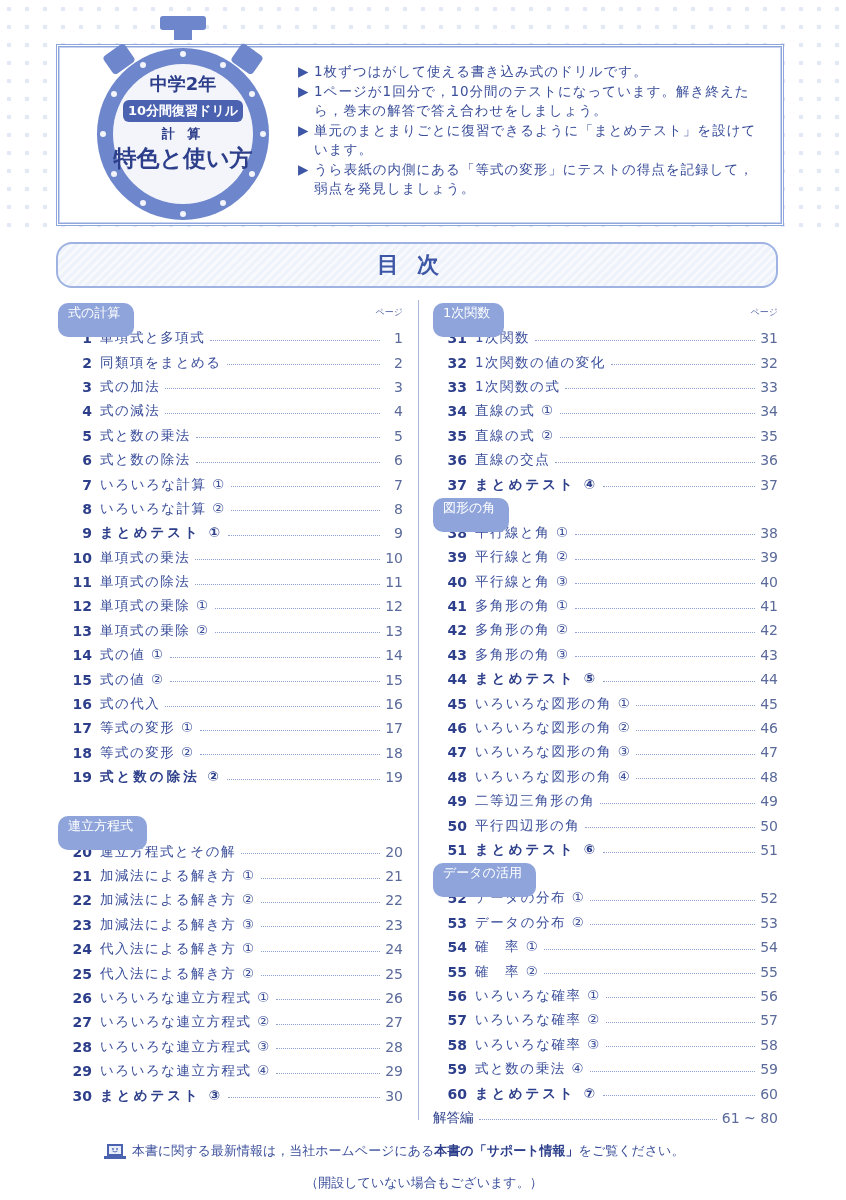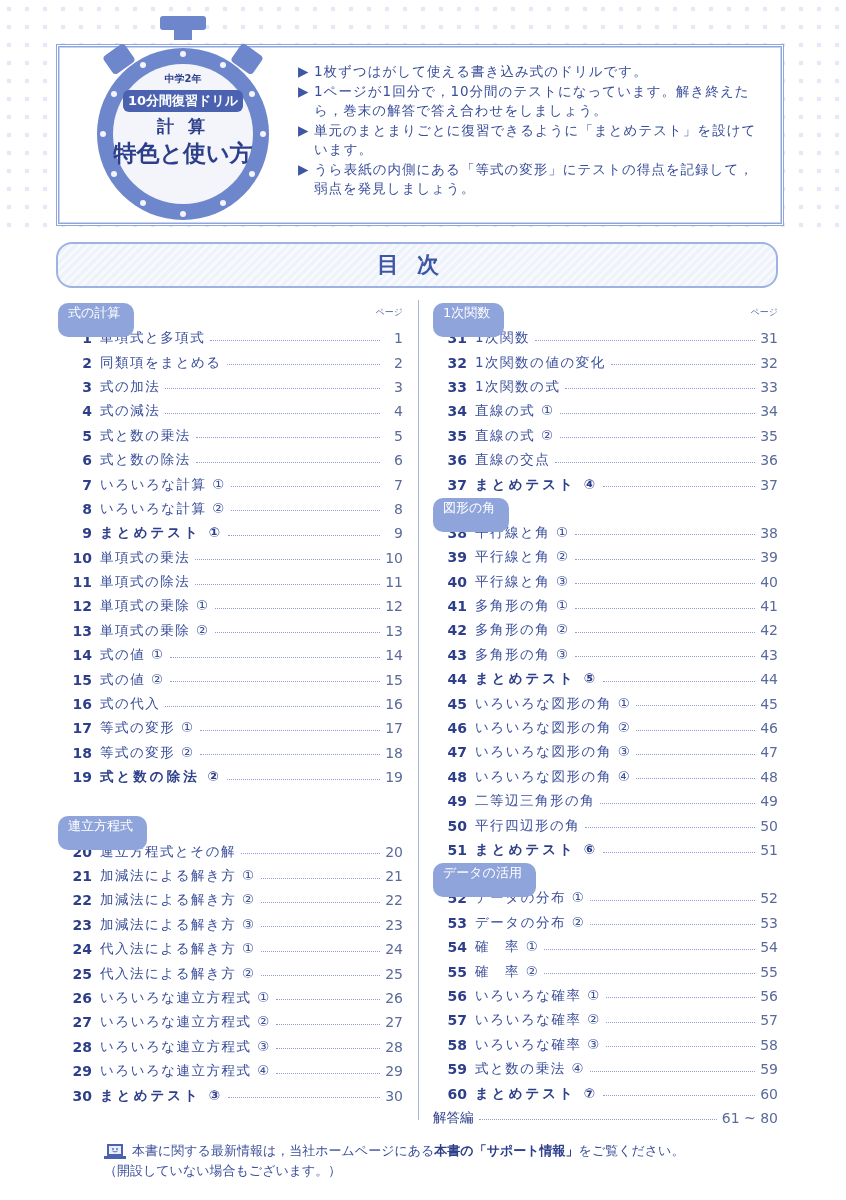--- a/index.html
+++ b/index.html
@@ -15,23 +15,23 @@
     background-size:18px 18px;
     z-index:0;
   }
   .info-frame {
     position:absolute; left:56px; top:44px; width:722px; height:176px;
     border:3px double #8fa6dc; background:#ffffff; z-index:1;
     box-shadow: inset 0 0 0 1px #c7d3ef;
   }
   .stopwatch { position:absolute; left:88px; top:6px; width:190px; height:220px; z-index:2; }
   .sw-text { position:absolute; left:88px; top:60px; width:190px; text-align:center; z-index:3; }
-  .sw-grade { font-size:10px; font-weight:bold; color:#2d3f8a; margin-top:12px; }
+  .sw-grade { font-size:18px; font-weight:bold; color:#2d3f8a; margin-top:12px; }
   .sw-series { display:inline-block; background:#4a62b0; color:#fff; font-size:13px; font-weight:bold; padding:2px 5px; border-radius:6px; margin-top:4px; }
-  .sw-subject { font-size:17px; font-weight:bold; color:#2d3f8a; margin-top:3px; letter-spacing:4px; }
+  .sw-subject { font-size:13px; font-weight:bold; color:#2d3f8a; margin-top:3px; letter-spacing:4px; }
   .sw-heading { font-size:23px; font-weight:bold; color:#2d3f8a; margin-top:0px; }
   .features { position:absolute; left:298px; top:62px; width:470px; z-index:3; list-style:none; margin:0; padding:0; }
   .features li { font-size:13.5px; line-height:19.5px; color:#3a4e9a; padding-left:16px; position:relative; letter-spacing:1px; }
   .features li .bullet { position:absolute; left:0; top:0; color:#3e56a6; }
   .toc-banner {
     position:absolute; left:56px; top:242px; width:718px; height:42px;
     border:2px solid #9fb3e2; border-radius:16px;
     background: repeating-linear-gradient(135deg, #eef2fa 0 3px, #f7f9fd 3px 6px);
     text-align:center; line-height:42px; font-size:22px; font-weight:bold; color:#3e56a6; letter-spacing:18px;
   }
@@ -48,21 +48,21 @@
   .row .title.bold { font-weight:bold; color:#2d3f8a; letter-spacing:3px; }
   .row .leader { flex:1; border-bottom:1.5px dotted #8ea0d2; margin:0 5px; transform:translateY(2px); }
   .row .pg { color:#5a6a9a; font-size:14px; flex:none; min-width:18px; text-align:right; }
   .gap { height:26px; }
   .answer-row .title { font-weight:normal; color:#2d3f8a; letter-spacing:0; }
   .answer-row { padding-left:0; }
   .footer { position:absolute; left:104px; top:1142px; width:640px; font-size:13px; color:#3a4e9a; }
   .footer .line1 { display:flex; align-items:center; }
   .footer .pc { width:22px; height:17px; margin-right:6px; }
   .footer .strong { font-weight:bold; color:#2d3f8a; }
-  .footer .line2 { text-align:left; padding-right:0px; margin-top:2px; }
+  .footer .line2 { text-align:center; padding-right:0px; margin-top:14px; }
 </style>
 </head>
 <body>
 
 <div class="dots"></div>
 <div class="info-frame"></div>
 
 <svg class="stopwatch" viewBox="0 0 190 220">
   <rect x="72" y="10" width="46" height="14" rx="3" fill="#6d86cc"></rect>
   <rect x="86" y="22" width="18" height="12" fill="#6d86cc"></rect>

